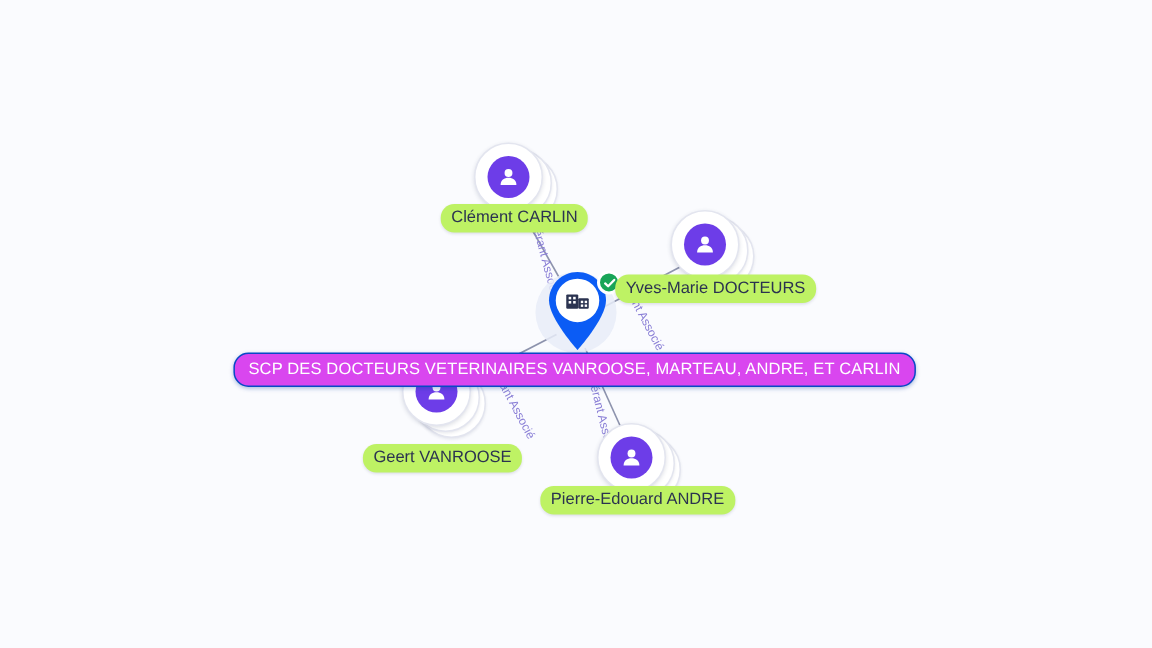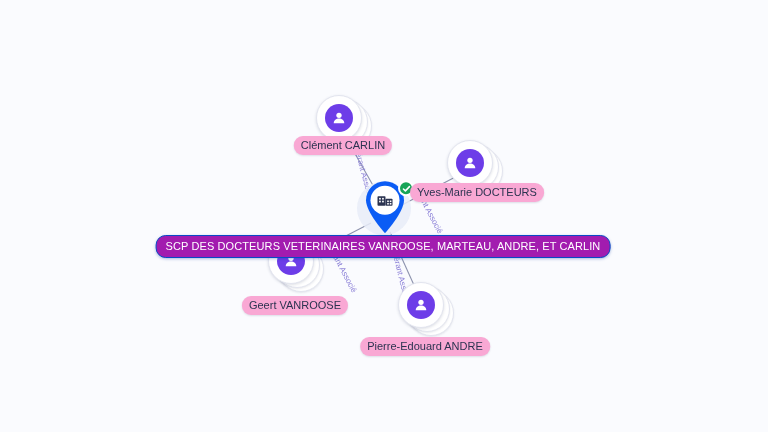--- a/index.html
+++ b/index.html
@@ -93,21 +93,21 @@
     align-items: center;
     justify-content: center;
     box-sizing: border-box;
   }
   .verified-badge svg { display: block; }
 
   
   .node-label {
     position: absolute;
     transform: translateX(-50%);
-    background: #f9a8d4;
+    background: #bef264;
     color: #2b3350;
     font-size: 11px;
     line-height: 14px;
     padding: 2px 7px 3px 7px;
     border-radius: 9px;
     white-space: nowrap;
     box-shadow: 0 1px 2px rgba(40,50,90,0.14);
   }
   .main-label {
     position: absolute;
@@ -233,22 +233,22 @@
         </g>
       </svg>
     </div>
     <div class="verified-badge">
       <svg width="9" height="9" viewBox="0 0 10 10" xmlns="http://www.w3.org/2000/svg">
         <path d="M1.6 5.2 L3.8 7.3 L8.3 2.6" stroke="#ffffff" stroke-width="1.7" fill="none" stroke-linecap="round" stroke-linejoin="round"></path>
       </svg>
     </div>
   </div>
 
-  <div class="main-label" id="main-label" style="left: 383px; top: 235px; background: #a21caf; color: rgb(255, 255, 255);">SCP DES DOCTEURS VETERINAIRES VANROOSE, MARTEAU, ANDRE, ET CARLIN</div>
+  <div class="main-label" id="main-label" style="left: 383px; top: 235px; background: #d946ef; color: rgb(255, 255, 255);">SCP DES DOCTEURS VETERINAIRES VANROOSE, MARTEAU, ANDRE, ET CARLIN</div>
 
   <div id="node-labels">
       <div class="node-label" style="left: 343px; top: 136px; color: rgb(43, 51, 80);">Clément CARLIN</div>
       <div class="node-label" style="left: 477px; top: 183px; color: rgb(43, 51, 80);">Yves-Marie DOCTEURS</div>
       <div class="node-label" style="left: 295px; top: 280px; color: rgb(43, 51, 80); margin-top: 16px;">Geert VANROOSE</div>
-      <div class="node-label" style="left: 425px; top: 324px; color: rgb(43, 51, 80); margin-top: 13px;">Pierre-Edouard ANDRE</div>
+      <div class="node-label" style="left: 425px; top: 324px; color: rgb(43, 51, 80);">Pierre-Edouard ANDRE</div>
     </div>
 
 </div>
 
 </body></html>

